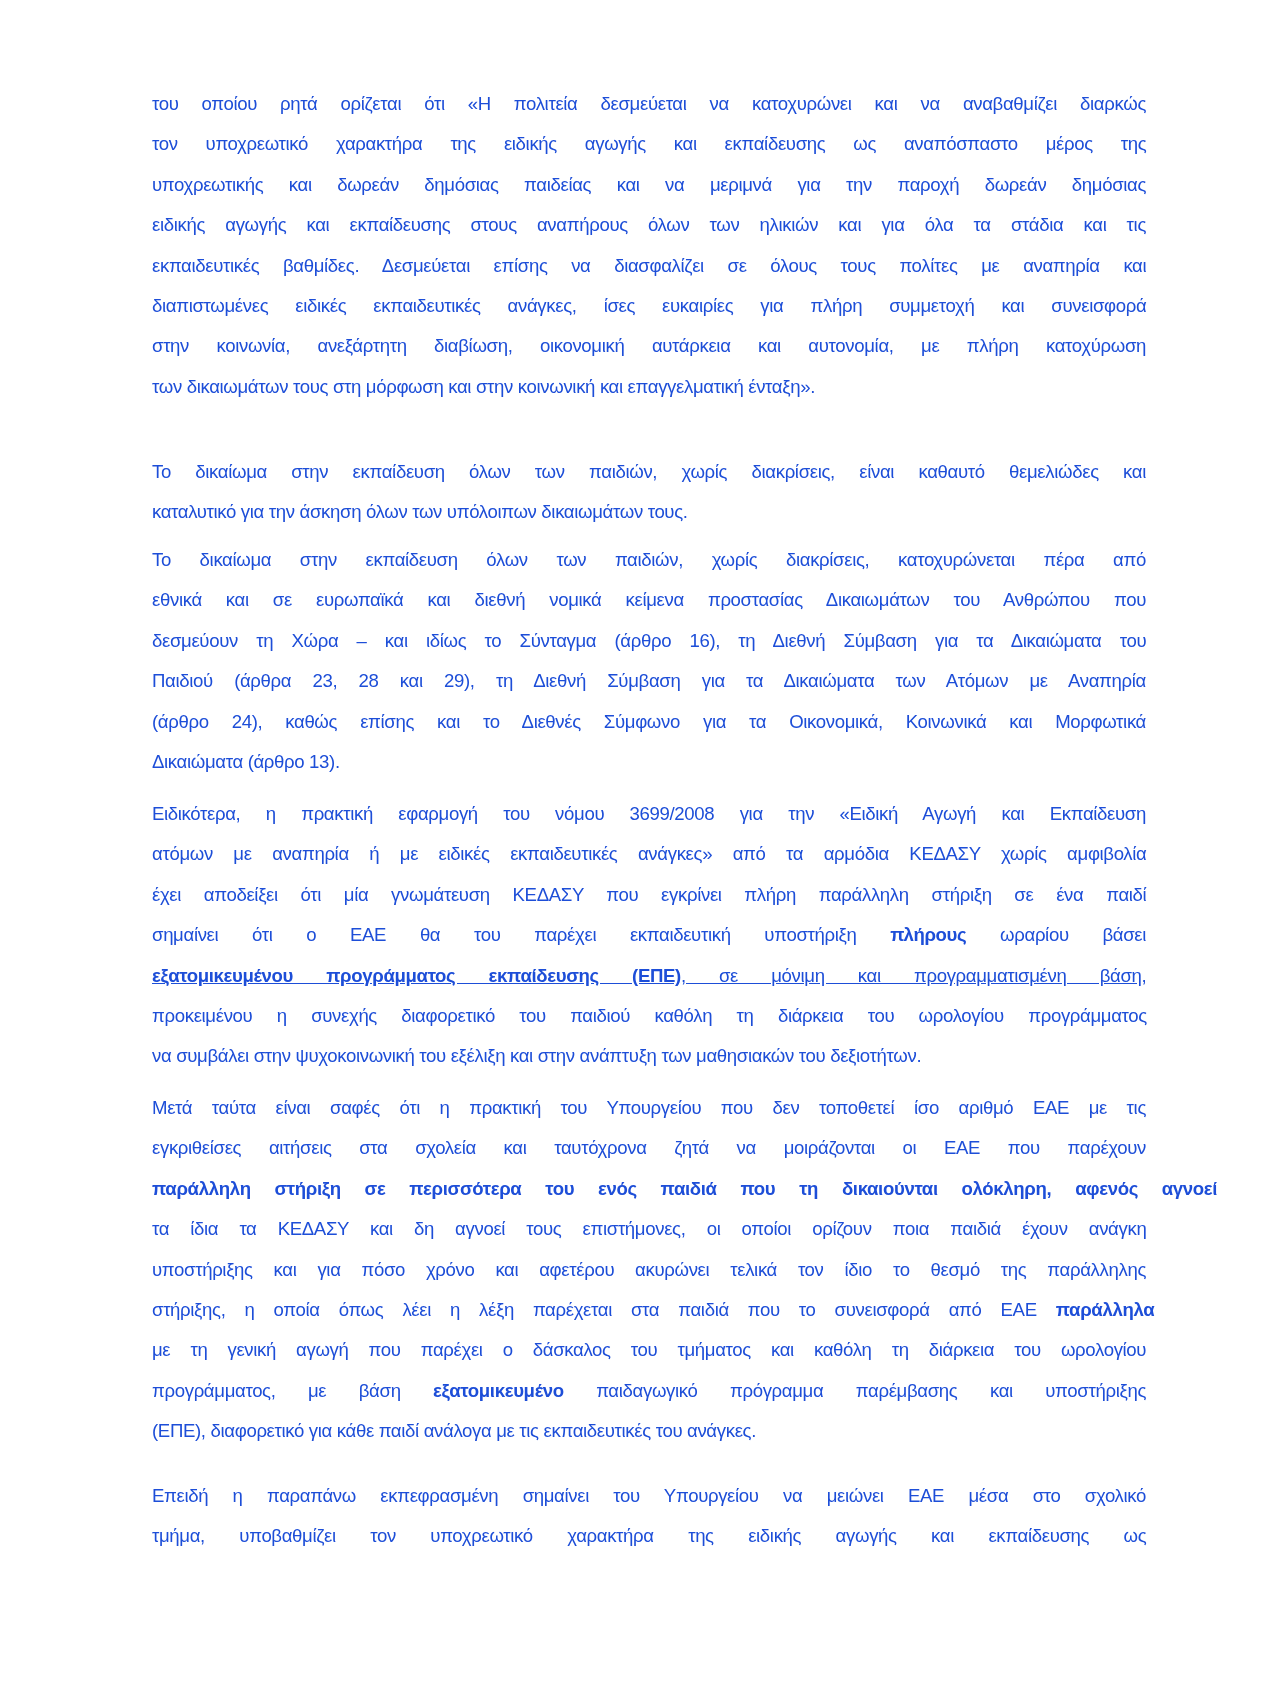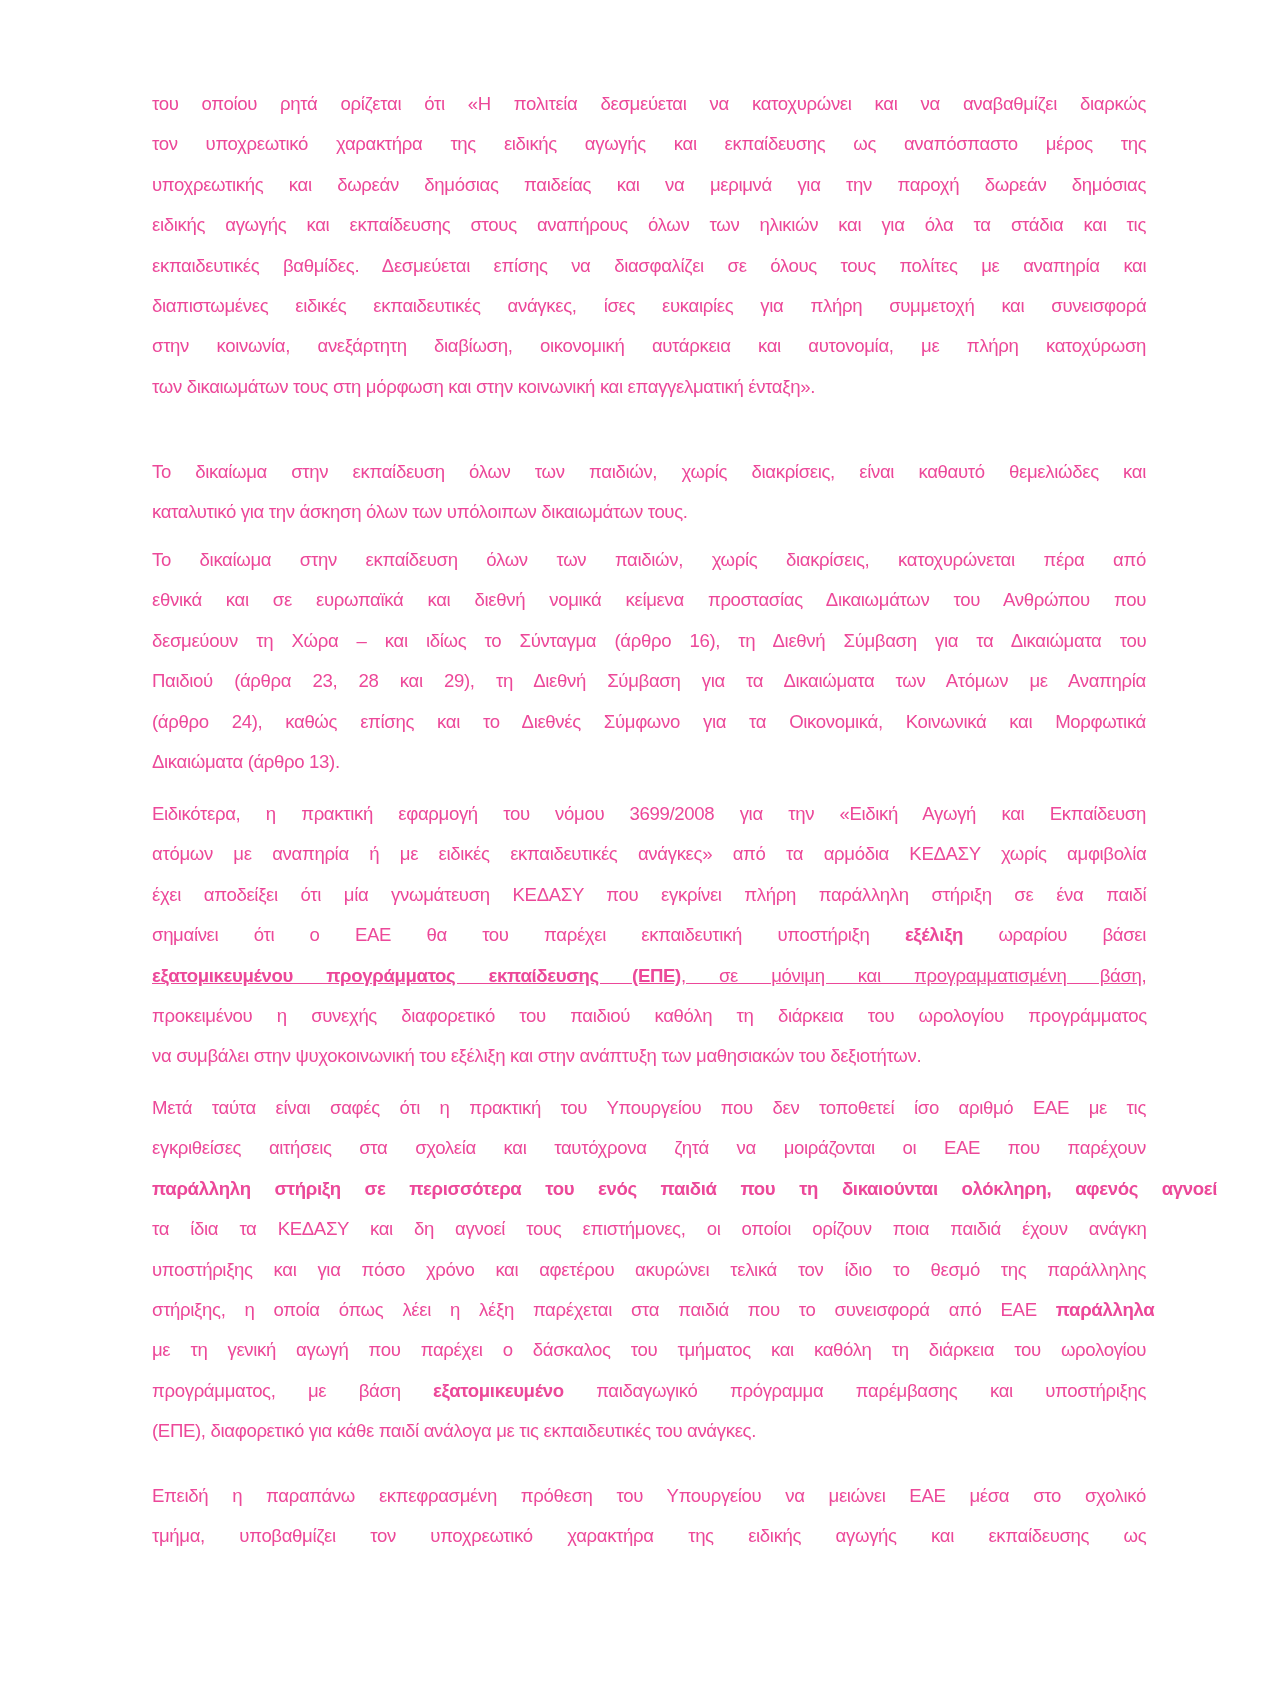--- a/index.html
+++ b/index.html
@@ -5,21 +5,21 @@
   html, body { margin: 0; padding: 0; background: #ffffff; }
   body { width: 1280px; height: 1706px; position: relative; overflow: hidden; }
   .page { position: absolute; left: 0; top: 0; width: 1280px; height: 1706px; background: #fff; }
   .para { position: absolute; left: 152px; width: 994px; }
   .line {
     display: block;
     height: 40.4px;
     line-height: 40.4px;
     font-family: "Liberation Sans", sans-serif;
     font-size: 18.6px;
-    color: #ec4899;
+    color: #1d4ed8;
     white-space: nowrap;
     text-align: justify;
     text-align-last: justify;
     letter-spacing: -0.35px;
     word-spacing: 0px;
   }
   .line.last { text-align-last: left; }
   .seg-bold { font-weight: bold; }
 </style>
 </head>
@@ -45,33 +45,33 @@
       <span class="line" style="display: block; word-spacing: 19.25px;"><span>εθνικά και σε ευρωπαϊκά και διεθνή νομικά κείμενα προστασίας Δικαιωμάτων του Ανθρώπου που</span></span>
       <span class="line" style="display: block; word-spacing: 13.4375px;"><span>δεσμεύουν τη Χώρα – και ιδίως το Σύνταγμα (άρθρο 16), τη Διεθνή Σύμβαση για τα Δικαιώματα του</span></span>
       <span class="line" style="display: block; word-spacing: 16.4667px;"><span>Παιδιού (άρθρα 23, 28 και 29), τη Διεθνή Σύμβαση για τα Δικαιώματα των Ατόμων με Αναπηρία</span></span>
       <span class="line" style="display: block; word-spacing: 18.1538px;"><span>(άρθρο 24), καθώς επίσης και το Διεθνές Σύμφωνο για τα Οικονομικά, Κοινωνικά και Μορφωτικά</span></span>
       <span class="line last"><span>Δικαιώματα (άρθρο 13).</span></span>
     </div>
   <div class="para" style="top:794px;">
       <span class="line" style="display: block; word-spacing: 19px;"><span>Ειδικότερα, η πρακτική εφαρμογή του νόμου 3699/2008 για την  «Ειδική Αγωγή και Εκπαίδευση</span></span>
       <span class="line" style="display: block; word-spacing: 15.6923px;"><span>ατόμων με αναπηρία ή με ειδικές εκπαιδευτικές ανάγκες» από τα αρμόδια ΚΕΔΑΣΥ χωρίς αμφιβολία</span></span>
       <span class="line" style="display: block; word-spacing: 17.9231px;"><span>έχει αποδείξει ότι μία γνωμάτευση ΚΕΔΑΣΥ που εγκρίνει πλήρη παράλληλη στήριξη σε ένα παιδί</span></span>
-      <span class="line" style="display: block; word-spacing: 28.9091px;"><span>σημαίνει ότι ο ΕΑΕ θα του παρέχει εκπαιδευτική υποστήριξη </span><span class="seg-bold">εξέλιξη</span><span> ωραρίου βάσει</span></span>
+      <span class="line" style="display: block; word-spacing: 28.9091px;"><span>σημαίνει ότι ο ΕΑΕ θα του παρέχει εκπαιδευτική υποστήριξη </span><span class="seg-bold">πλήρους</span><span> ωραρίου βάσει</span></span>
       <span class="line" style="display: block; word-spacing: 28.375px; text-decoration: underline;"><span class="seg-bold">εξατομικευμένου προγράμματος εκπαίδευσης (ΕΠΕ)</span><span>, σε μόνιμη και προγραμματισμένη βάση,</span></span>
       <span class="line" style="display: block; word-spacing: 19.5455px;"><span>προκειμένου η συνεχής διαφορετικό του παιδιού καθόλη τη διάρκεια του ωρολογίου προγράμματος</span></span>
       <span class="line last"><span>να συμβάλει στην ψυχοκοινωνική του εξέλιξη και στην ανάπτυξη των μαθησιακών του δεξιοτήτων.</span></span>
     </div>
   <div class="para" style="top:1088px;">
       <span class="line" style="display: block; word-spacing: 14.8125px;"><span>Μετά ταύτα είναι σαφές ότι η πρακτική του Υπουργείου που δεν τοποθετεί ίσο αριθμό ΕΑΕ με τις</span></span>
       <span class="line" style="display: block; word-spacing: 22.8333px;"><span>εγκριθείσες αιτήσεις στα σχολεία και ταυτόχρονα ζητά να μοιράζονται οι ΕΑΕ που παρέχουν</span></span>
       <span class="line" style="display: block; word-spacing: 19px; font-weight: bold;"><span>παράλληλη στήριξη σε περισσότερα του ενός παιδιά που τη δικαιούνται ολόκληρη, αφενός αγνοεί</span></span>
       <span class="line" style="display: block; word-spacing: 16.3333px;"><span>τα ίδια τα ΚΕΔΑΣΥ και δη αγνοεί τους επιστήμονες, οι οποίοι ορίζουν ποια παιδιά έχουν ανάγκη</span></span>
       <span class="line" style="display: block; word-spacing: 16.0714px;"><span>υποστήριξης και για πόσο χρόνο και αφετέρου ακυρώνει τελικά τον ίδιο το θεσμό της παράλληλης</span></span>
       <span class="line" style="display: block; word-spacing: 14.2px;"><span>στήριξης, η οποία όπως λέει η λέξη παρέχεται στα παιδιά που το συνεισφορά από ΕΑΕ </span><span class="seg-bold">παράλληλα</span></span>
       <span class="line" style="display: block; word-spacing: 15.2667px;"><span>με τη γενική αγωγή που παρέχει ο δάσκαλος του τμήματος και καθόλη τη διάρκεια του ωρολογίου</span></span>
       <span class="line" style="display: block; word-spacing: 27.625px;"><span>προγράμματος, με βάση </span><span class="seg-bold">εξατομικευμένο</span><span> παιδαγωγικό πρόγραμμα παρέμβασης και υποστήριξης</span></span>
       <span class="line last"><span>(ΕΠΕ), διαφορετικό για κάθε παιδί ανάλογα με τις εκπαιδευτικές του ανάγκες.</span></span>
     </div>
   <div class="para" style="top:1476px;">
-      <span class="line" style="display: block; word-spacing: 19.0833px;"><span>Επειδή η παραπάνω εκπεφρασμένη πρόθεση του Υπουργείου να μειώνει ΕΑΕ μέσα στο σχολικό</span></span>
+      <span class="line" style="display: block; word-spacing: 19.0833px;"><span>Επειδή η παραπάνω εκπεφρασμένη σημαίνει του Υπουργείου να μειώνει ΕΑΕ μέσα στο σχολικό</span></span>
       <span class="line" style="display: block; word-spacing: 29.6px;"><span>τμήμα, υποβαθμίζει τον υποχρεωτικό χαρακτήρα της ειδικής αγωγής και εκπαίδευσης ως</span></span>
     </div>
 </div>
 
 </body></html>

